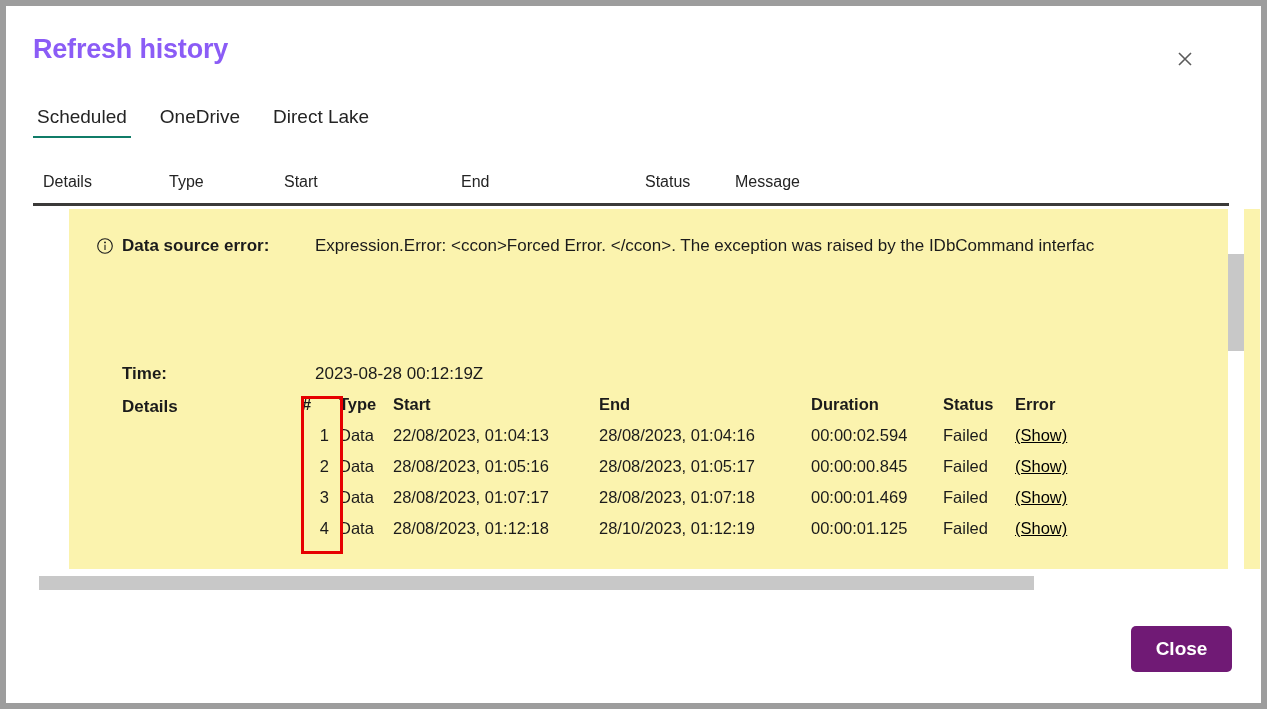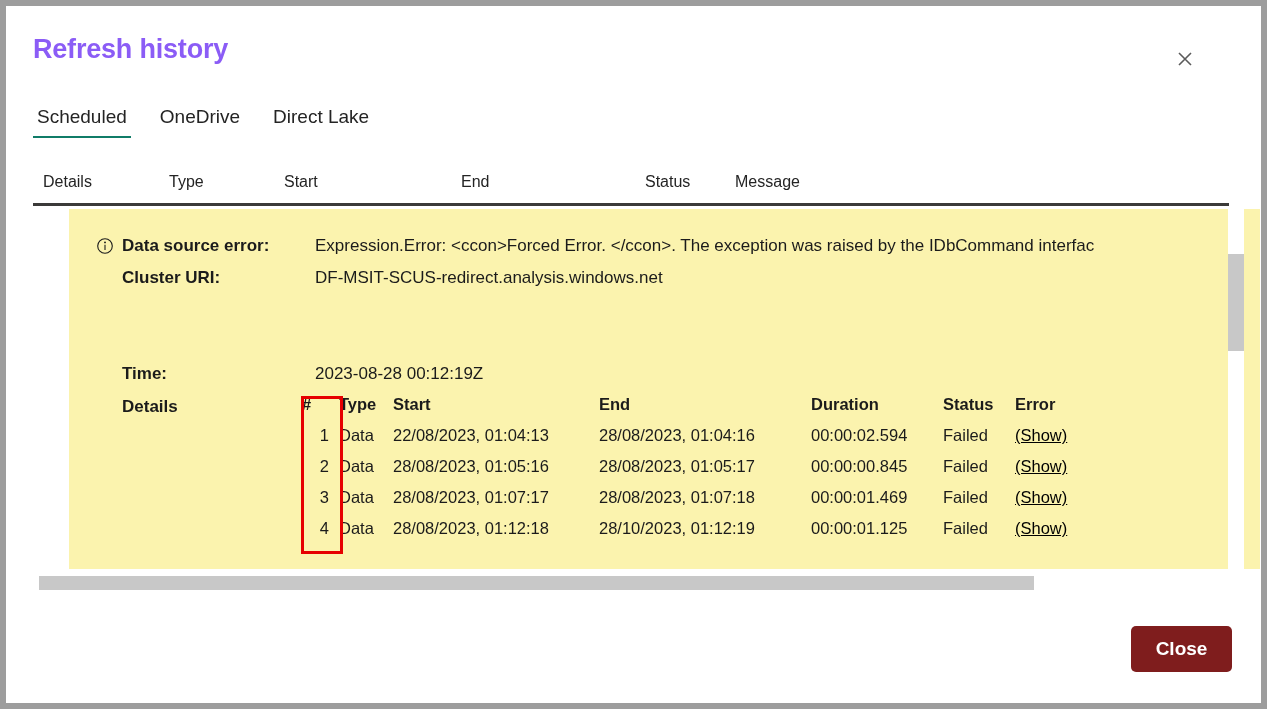--- a/index.html
+++ b/index.html
@@ -210,21 +210,21 @@
     width: 995px; height: 14px;
     background: #c8c8c8;
     cursor: pointer;
   }
 
   
   .close-button {
     position: absolute;
     left: 1125px; top: 620px;
     width: 101px; height: 46px;
-    background: #7f1d1d;
+    background: #701a75;
     color: #ffffff;
     border: none;
     border-radius: 5px;
     font-size: 19px;
     font-weight: bold;
     font-family: "Liberation Sans", sans-serif;
     cursor: pointer;
   }
 </style>
 </head>
@@ -263,23 +263,20 @@
         <svg width="18" height="18" viewBox="0 0 18 18" aria-hidden="true">
           <circle cx="9" cy="9" r="7.3" stroke="#1b1b1b" stroke-width="1.1" fill="none"></circle>
           <circle cx="9" cy="5.4" r="0.95" fill="#1b1b1b"></circle>
           <path d="M9 7.8 L9 13" stroke="#1b1b1b" stroke-width="1.1" fill="none"></path>
         </svg>
       </span>
 
       <div class="kv kv-1">
         <span class="k">Data source error:</span><span class="v">Expression.Error: &lt;ccon&gt;Forced Error. &lt;/ccon&gt;. The exception was raised by the IDbCommand interfac</span>
       </div>
-      <div class="kv kv-2">
-        <span class="k">Cluster URI:</span><span class="v">DF-MSIT-SCUS-redirect.analysis.windows.net</span>
-      </div>
       <div class="kv kv-5">
         <span class="k">Time:</span><span class="v">2023-08-28 00:12:19Z</span>
       </div>
 
       <div class="details-label">Details</div>
 
       <table class="inner-table">
         <thead>
           <tr>
             <th class="c-num">#</th>

